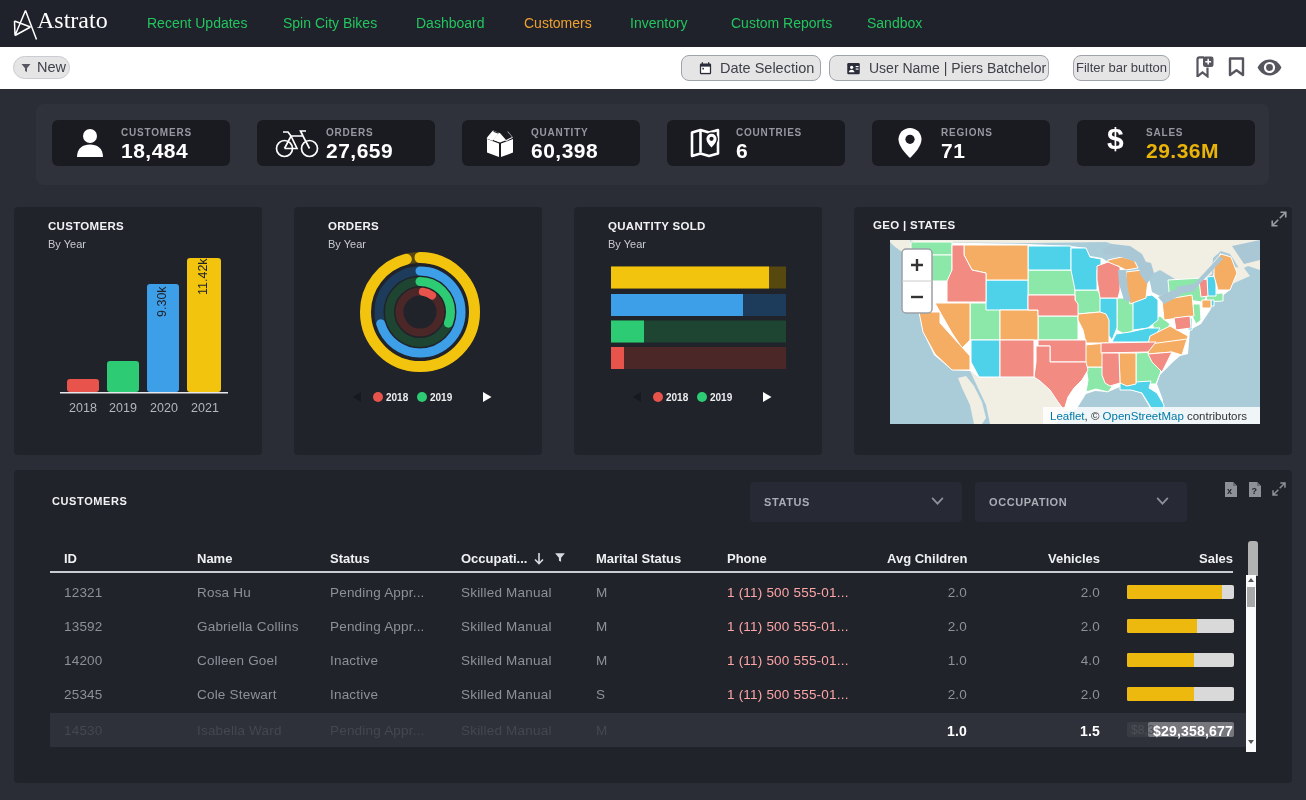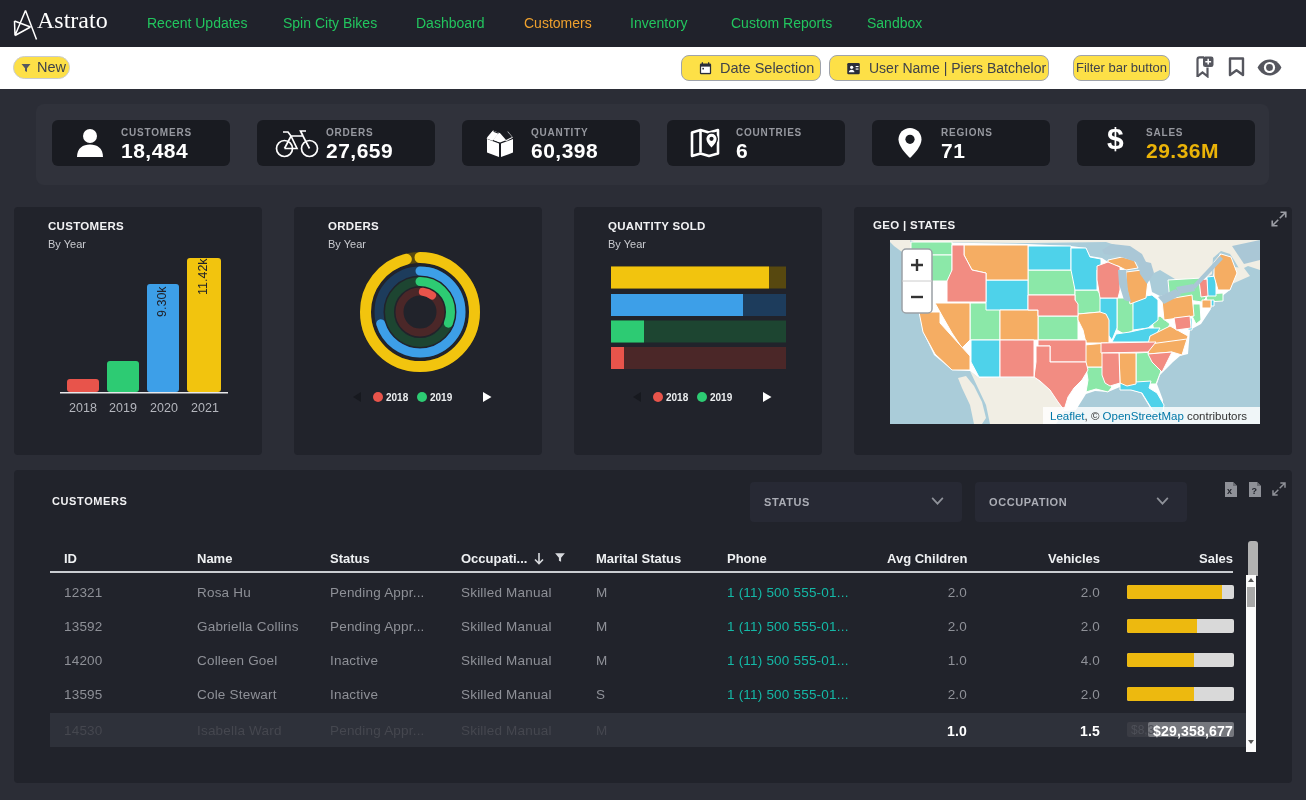--- a/index.html
+++ b/index.html
@@ -9,42 +9,42 @@
   .abs { position:absolute; }
 
   
   #nav { position:absolute; top:0; left:0; width:1306px; height:47px; background:#20222b; }
   #logo { position:absolute; left:37px; top:7px; color:#fff; font-family:"Liberation Serif", serif; font-size:24px; }
   .navitem { position:absolute; top:0; height:47px; line-height:47px; color:#22c55e; font-size:14px; }
   .navitem.active { color:#efa12e; }
 
   
   #toolbar { position:absolute; top:47px; left:0; width:1306px; height:42px; background:#ffffff; }
-  .tbtn { position:absolute; top:8px; height:26px; border:1px solid #9fa3ab; border-radius:8px; color:#3f424a; font-size:14.5px; line-height:24px; background:#fde047; white-space:nowrap; }
+  .tbtn { position:absolute; top:8px; height:26px; border:1px solid #9fa3ab; border-radius:8px; color:#3f424a; font-size:14.5px; line-height:24px; background:#e5e5e5; white-space:nowrap; }
 
   
   #kpipanel { position:absolute; left:36px; top:104px; width:1233px; height:81px; background:#30323b; border-radius:8px; }
   .kpi { position:absolute; top:16px; width:178px; height:46px; background:#191b21; border-radius:6px; }
   .kpi .ic { position:absolute; left:18px; top:7px; width:40px; height:32px; }
   .kpi .lab { position:absolute; left:69px; top:7px; font-size:10px; font-weight:bold; letter-spacing:0.8px; color:#96989f; }
   .kpi .val { position:absolute; left:69px; top:19px; font-size:21px; font-weight:bold; color:#fff; letter-spacing:0.5px; }
 
   
   .panel { position:absolute; background:#21232b; border-radius:4px; }
   .ptitle { position:absolute; left:34px; top:13px; color:#f2f2f4; font-size:11.5px; font-weight:bold; letter-spacing:0.3px; }
   .psub { position:absolute; left:34px; top:31px; color:#c9cacf; font-size:11px; }
 
   
   #tablepanel { position:absolute; left:14px; top:470px; width:1278px; height:313px; background:#21232b; border-radius:4px; }
   .th { position:absolute; top:551px; color:#eef0f2; font-size:13px; font-weight:bold; white-space:nowrap; }
   .td { position:absolute; color:#8e9097; font-size:13.5px; letter-spacing:0.2px; }
   .dd { position:absolute; top:482px; width:212px; height:40px; background:#272934; border-radius:4px; color:#abadb5; font-size:11px; font-weight:bold; letter-spacing:0.6px; line-height:40px; }
   .row { position:absolute; left:0; width:1306px; height:14px; }
   .row .td { top:0; }
-  .tdph { color:#14b8a6; }
+  .tdph { color:#fca5a5; }
   .tdr { width:80px; text-align:right; }
   .tdr2 { width:80px; text-align:right; }
   .gh { color:#45474f; }
   .tot { color:#fff; font-size:14px; font-weight:bold; letter-spacing:0.2px; }
   .sbar { position:absolute; left:1127px; width:107px; height:14px; background:#d9d9d9; border-radius:2px; overflow:hidden; }
   .sfill { position:absolute; left:0; top:0; height:14px; background:#edb90f; }
   .sbar span { position:absolute; left:18px; top:1px; font-size:12px; color:#25272e;margin-top:37px; }
 </style>
 </head>
 <body>
@@ -396,21 +396,21 @@
     <div class="td" style="left:64px">14200</div>
       <div class="td" style="left:197px">Colleen Goel</div>
     <div class="td" style="left:330px">Inactive</div>
       <div class="td" style="left:461px">Skilled Manual</div>
     <div class="td" style="left:596px">M</div>
       <div class="td tdph" style="left:727px">1 (11) 500 555-01...</div>
     <div class="td tdr" style="left:887px;">1.0</div>
       <div class="td tdr2" style="left:1020px">4.0</div>
   </div>
   <div class="row" style="top:687px">
-    <div class="td" style="left:64px">13595</div>
+    <div class="td" style="left:64px">25345</div>
       <div class="td" style="left:197px">Cole Stewart</div>
     <div class="td" style="left:330px">Inactive</div>
       <div class="td" style="left:461px">Skilled Manual</div>
     <div class="td" style="left:596px">S</div>
       <div class="td tdph" style="left:727px">1 (11) 500 555-01...</div>
     <div class="td tdr" style="left:887px;">2.0</div>
       <div class="td tdr2" style="left:1020px">2.0</div>
   </div>
 
   <div class="sbar" style="top:585px">

